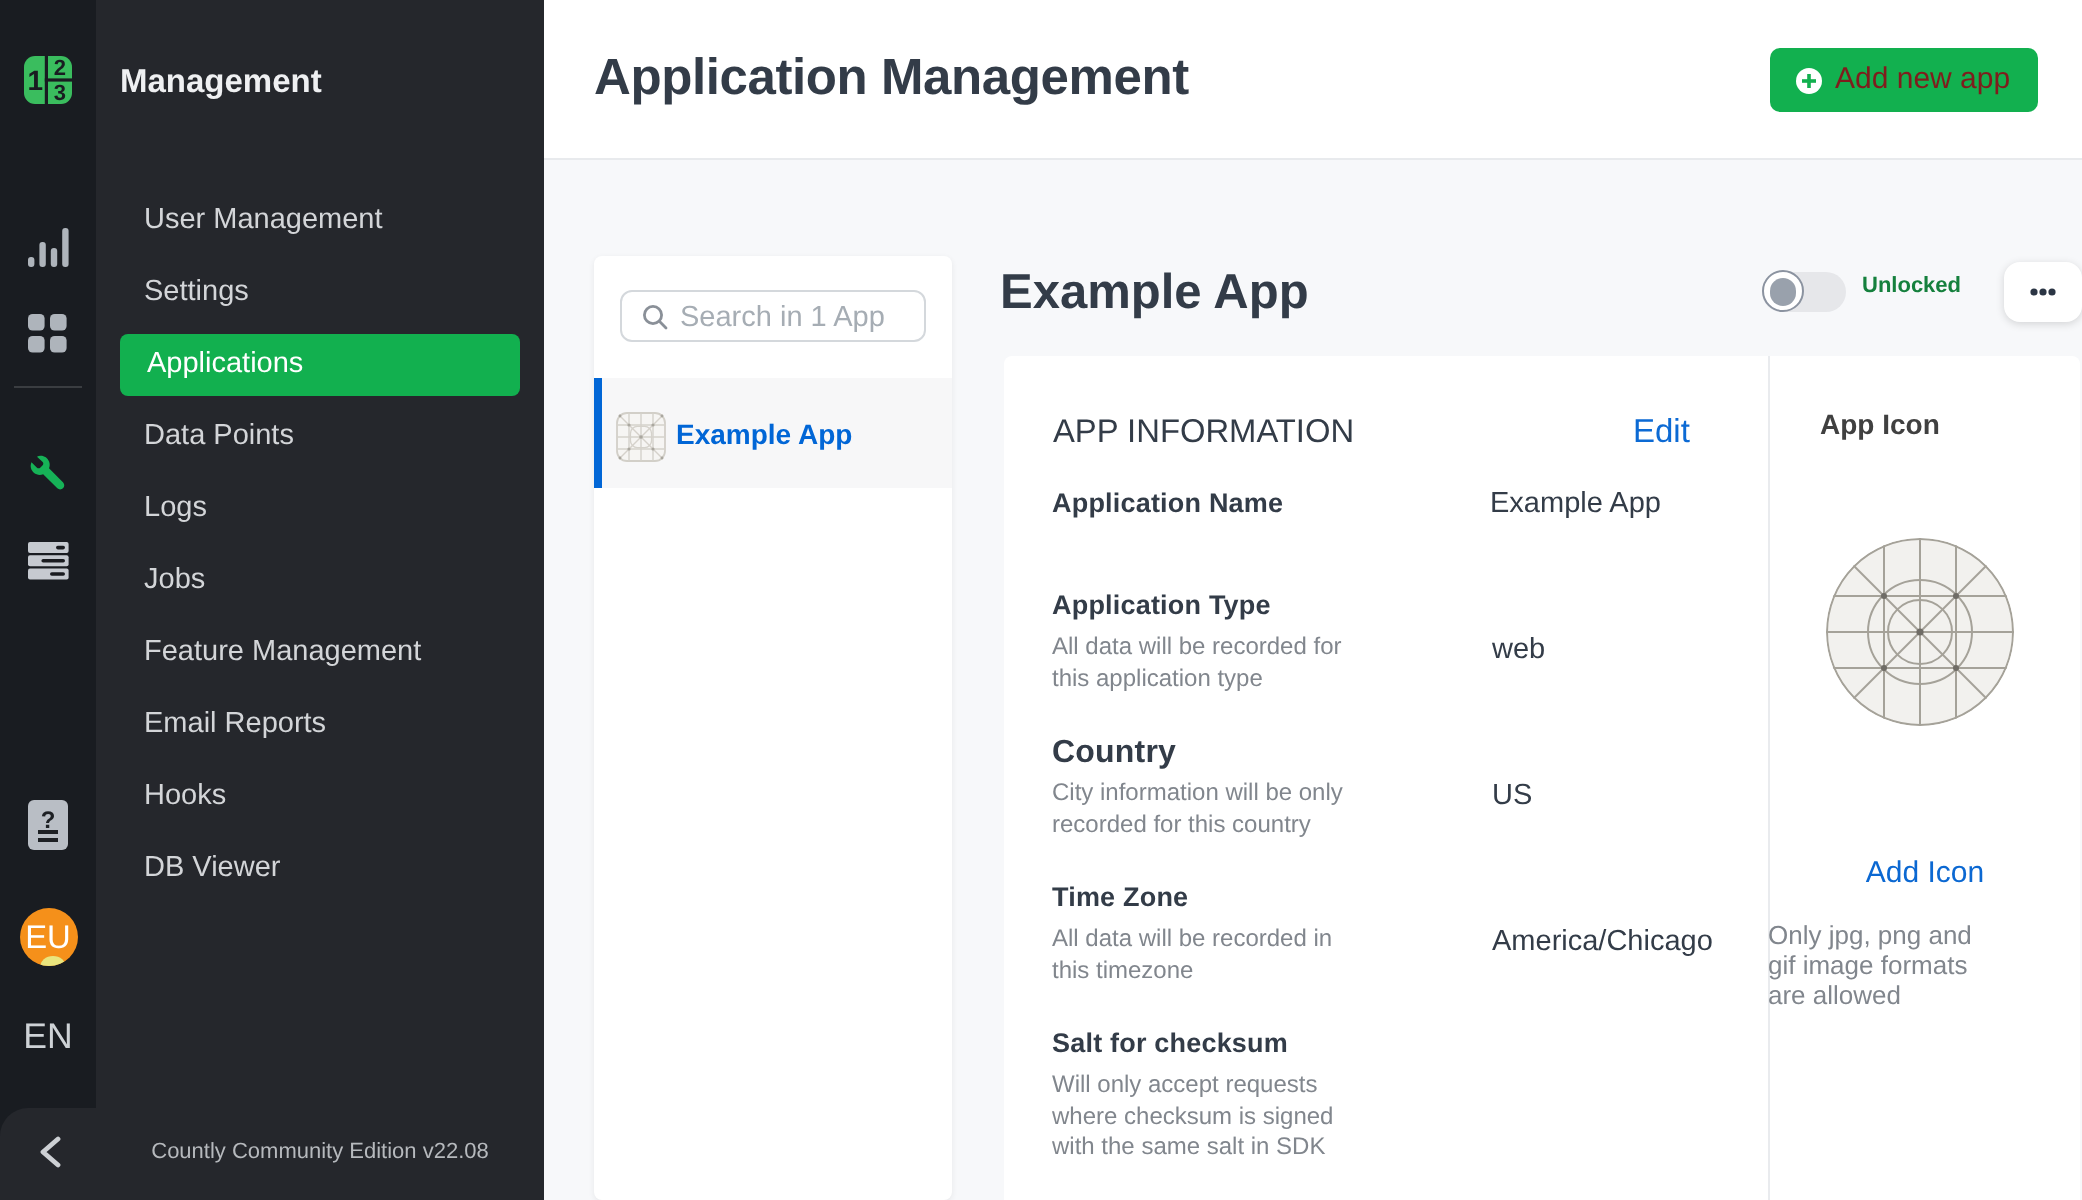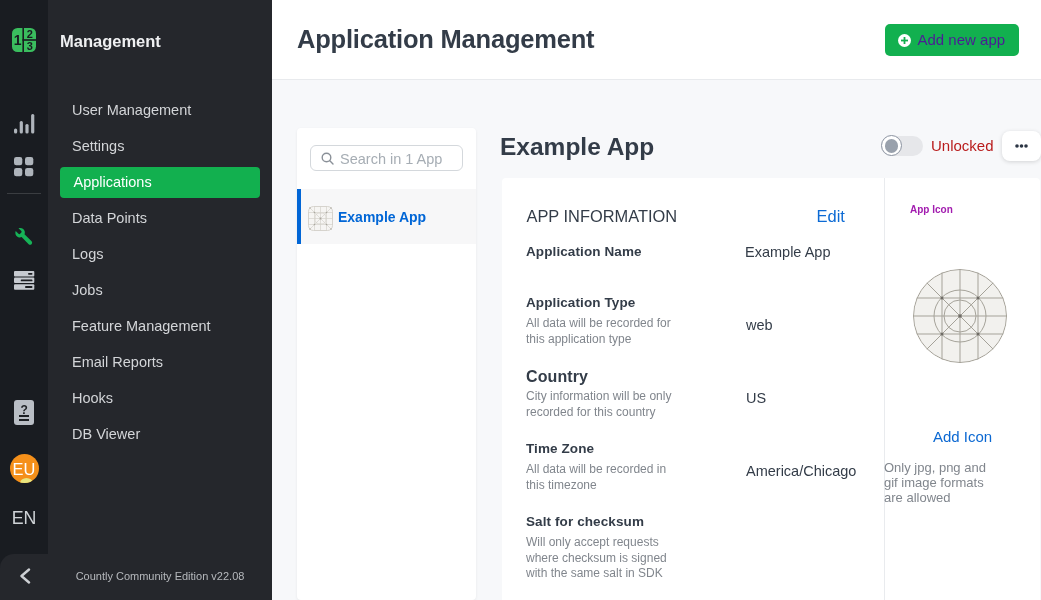--- a/index.html
+++ b/index.html
@@ -91,21 +91,21 @@
 
 <div class="abs" style="left:0;top:554px;width:272px;height:46px;background:#25272c;border-top-left-radius:14px;"></div>
 <svg class="abs" style="left:19px;top:568px;" width="12" height="16" viewBox="0 0 12 16">
   <path d="M10 1.5 L2.5 8 L10 14.5" fill="none" stroke="#cdd0d4" stroke-width="2.4" stroke-linecap="round" stroke-linejoin="round"></path>
 </svg>
 <div class="abs" style="left:48px;top:570px;width:224px;text-align:center;color:#b6b9bd;font-size:11px;">Countly Community Edition v22.08</div>
 
 <div class="abs" id="header" style="left:272px;top:0;width:769px;height:80px;background:#fff;border-bottom:1px solid #e8eaed;"></div>
 <div class="abs" style="left:297px;top:25px;font-size:25.5px;font-weight:bold;color:#333c48;letter-spacing:-0.2px;">Application Management</div>
 
-<div class="abs" style="left:884.5px;top:24px;width:134px;height:32px;background:#12b04f;border-radius:5px;color:#4c1d95;">
+<div class="abs" style="left:884.5px;top:24px;width:134px;height:32px;background:#12b04f;border-radius:5px;color:#7f1d1d;">
   <svg class="abs" style="left:13px;top:9.5px;" width="13" height="13" viewBox="0 0 13 13">
     <circle cx="6.5" cy="6.5" r="6.5" fill="#fff"></circle>
     <rect x="3" y="5.6" width="7" height="1.8" fill="#12b04f"></rect>
     <rect x="5.6" y="3" width="1.8" height="7" fill="#12b04f"></rect>
   </svg>
   <div class="abs" style="left:33px;top:0;height:32px;line-height:32px;font-size:15px;">Add new app</div>
 </div>
 
 <div class="abs" id="content" style="left:272px;top:80px;width:769px;height:520px;background:#f7f8fa;z-index:-1;"></div>
 
@@ -145,21 +145,21 @@
     <circle cx="23" cy="23" r="0.7"></circle>
   </g>
 </svg>
 <div class="abs" style="left:338px;top:208.5px;font-size:14px;font-weight:bold;color:#0166d6;">Example App</div>
 
 <div class="abs" style="left:500px;top:133px;font-size:24.5px;font-weight:bold;color:#333c48;">Example App</div>
 
 <div class="abs" style="left:881px;top:135.5px;width:41.5px;height:20.5px;border-radius:10.5px;background:#e6e7ea;"></div>
 <div class="abs" style="left:880.8px;top:134.9px;width:21.6px;height:21.6px;border-radius:50%;background:#fff;border:1.4px solid #8b93a0;"></div>
 <div class="abs" style="left:884.9px;top:139px;width:13.5px;height:13.5px;border-radius:50%;background:#99a1ac;"></div>
-<div class="abs" style="left:931px;top:137.2px;font-size:15px;color:#b91c1c;">Unlocked</div>
+<div class="abs" style="left:931px;top:137.2px;font-size:11px;color:#15803d;font-weight:bold;">Unlocked</div>
 
 <div class="abs" style="left:1002px;top:131px;width:38.5px;height:30px;background:#fff;border-radius:8px;box-shadow:0 1px 4px rgba(0,0,0,0.15);"></div>
 <svg class="abs" style="left:1014.5px;top:144px;" width="13" height="4" viewBox="0 0 13 4">
     <g fill="#2b3544">
       <circle cx="2" cy="2" r="1.8"></circle>
       <circle cx="6.5" cy="2" r="1.8"></circle>
       <circle cx="11" cy="2" r="1.8"></circle>
     </g>
   </svg>
 
@@ -180,21 +180,21 @@
 <div class="abs" style="left:526px;top:389px;font-size:12px;color:#81868d;line-height:15.5px;">City information will be only<br>recorded for this country</div>
 <div class="abs" style="left:746px;top:390px;font-size:14.5px;color:#333c48;">US</div>
 
 <div class="abs" style="left:526px;top:440.5px;font-size:13.5px;font-weight:bold;color:#333c48;letter-spacing:0.1px;">Time Zone</div>
 <div class="abs" style="left:526px;top:462px;font-size:12px;color:#81868d;line-height:15.5px;">All data will be recorded in<br>this timezone</div>
 <div class="abs" style="left:746px;top:463px;font-size:14.5px;color:#333c48;">America/Chicago</div>
 
 <div class="abs" style="left:526px;top:513.5px;font-size:13.5px;font-weight:bold;color:#333c48;letter-spacing:0.1px;">Salt for checksum</div>
 <div class="abs" style="left:526px;top:535px;font-size:12px;color:#81868d;line-height:15.5px;">Will only accept requests<br>where checksum is signed<br>with the same salt in SDK</div>
 
-<div class="abs" style="left:910px;top:203.5px;font-size:10px;font-weight:bold;color:#a21caf;">App Icon</div>
+<div class="abs" style="left:910px;top:203.5px;font-size:14px;font-weight:bold;color:#404040;">App Icon</div>
 
 <svg class="abs" style="left:913px;top:269px;" width="94" height="94" viewBox="0 0 94 94">
   <defs>
     <clipPath id="cir">
         <circle cx="47" cy="47" r="47"></circle>
       </clipPath>
   </defs>
   <circle cx="47" cy="47" r="47" fill="#f2f1ee"></circle>
   <g clip-path="url(#cir)" stroke="#a5a299" stroke-width="1" fill="none">
     <circle cx="47" cy="47" r="46.5"></circle>

